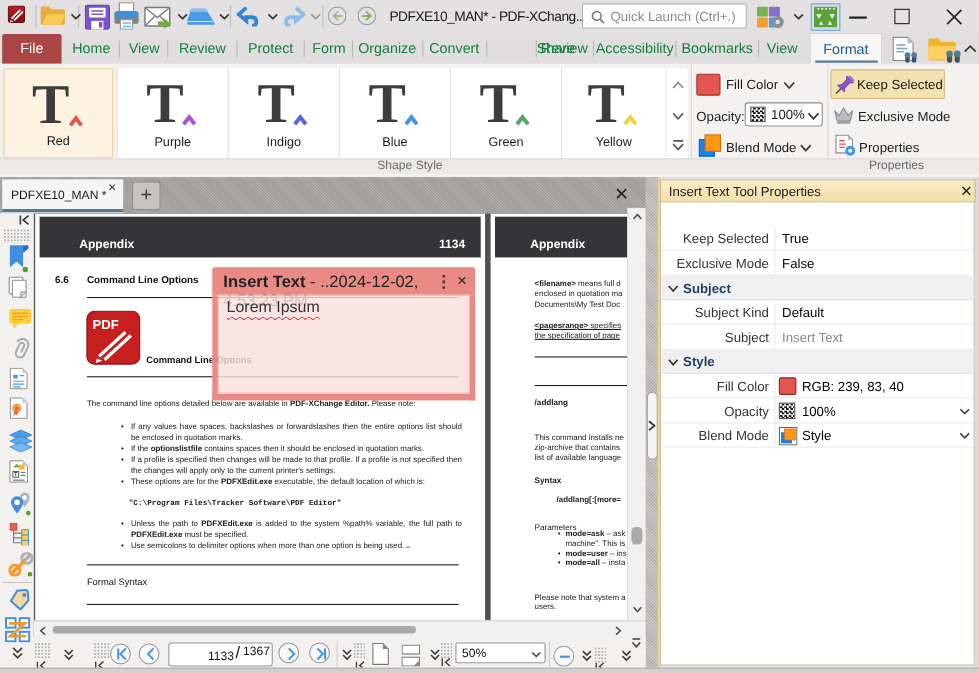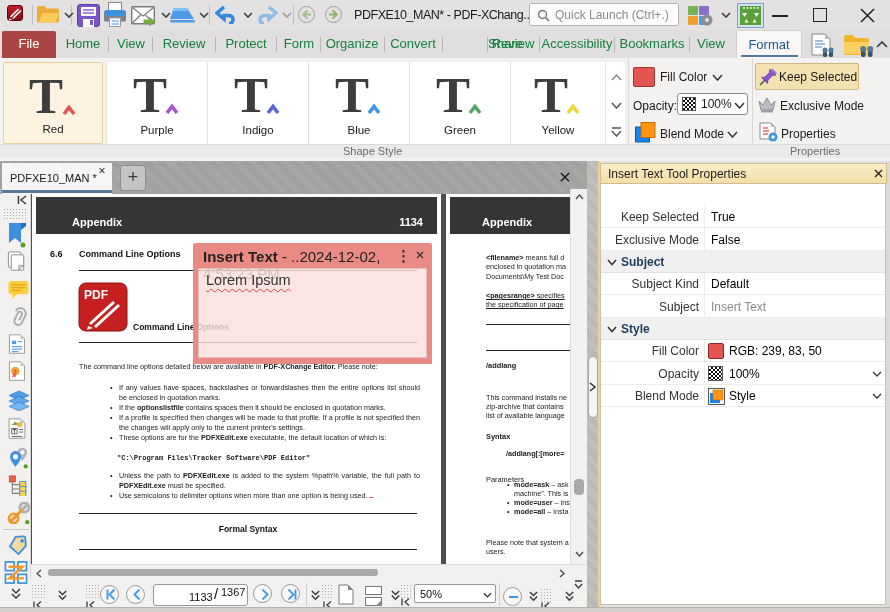--- a/index.html
+++ b/index.html
@@ -574,21 +574,21 @@
       <div style="position:relative;padding-left:11px;"><span style="position:absolute;left:2px;">•</span>If the <b>optionslistfile</b> contains spaces then it should be enclosed in quotation marks.</div>
       <div style="position:relative;padding-left:11px;"><span style="position:absolute;left:2px;">•</span>If a profile is specified then changes will be made to that profile. If a profile is not specified then the changes will apply only to the current printer's settings.</div>
       <div style="position:relative;padding-left:11px;"><span style="position:absolute;left:2px;">•</span>These options are for the <b>PDFXEdit.exe</b> executable, the default location of which is:</div>
     </div>
     <div class="abs pbody" style="left:85px;top:260px;font-size:7px;font-weight:bold;font-family:'Liberation Mono',monospace;">"C:\Program Files\Tracker Software\PDF Editor"</div>
     <div class="abs pbody" style="left:76px;top:277px;width:312px;font-size:7.2px;line-height:10px;text-align:justify;">
       <div style="position:relative;padding-left:11px;"><span style="position:absolute;left:2px;">•</span>Unless the path to <b>PDFXEdit.exe</b> is added to the system %path% variable, the full path to <b>PDFXEdit.exe</b> must be specified.</div>
       <div style="position:relative;padding-left:11px;"><span style="position:absolute;left:2px;">•</span>Use semicolons to delimiter options when more than one option is being used.<span style="display:inline-block;width:4px;height:1.5px;background:#e36060;vertical-align:baseline;margin-left:1px;"></span></div>
     </div>
     <div class="rule" style="left:47px;top:319px;width:338px;"></div>
-    <div class="abs" style="left:47px;top:330px;width:338px;text-align:center;font-size:8.5px;font-weight:bold;color:#111;">Formal Syntax</div>
+    <div class="abs" style="left:47px;top:330px;width:338px;font-size:8.5px;font-weight:normal;color:#111;">Formal Syntax</div>
     <div class="rule" style="left:47px;top:355px;width:338px;"></div>
   </div>
   <div class="page" id="page2">
     <div class="phead" style="left:4px;top:3px;width:120px;height:37px;">
       <span style="position:absolute;left:32px;top:19px;">Appendix</span>
     </div>
     <div class="abs pbody" style="left:40px;top:59px;width:100px;font-size:7.2px;line-height:9.4px;white-space:nowrap;">
       <b>&lt;filename&gt;</b> means full d<br>enclosed in quotation ma<br>Documents\My Test Doc
     </div>
     <div class="abs pbody" style="left:40px;top:97px;width:100px;font-size:7.2px;line-height:9.4px;white-space:nowrap;text-decoration:underline;">
@@ -690,21 +690,21 @@
     </div>
   <div class="psec" style="top:155px;">
       <svg class="abs" style="left:6px;top:8px" width="10" height="7" viewBox="0 0 10 7">
         <path d="M1 1 L5 5.5 L9 1" fill="none" stroke="#333" stroke-width="1.5"></path>
       </svg>
       <span class="t">Style</span>
     </div>
   <div class="prow" style="top:177px;">
       <span class="lab">Fill Color</span>
     <div class="abs" style="left:107px;top:3px;width:16px;height:16px;background:#e45552;border:1px solid #8a2a28;border-radius:2px;"></div>
-    <span class="val" style="left:128px;">RGB: 239, 83, 50</span>
+    <span class="val" style="left:128px;">RGB: 239, 83, 40</span>
     </div>
   <div class="prow" style="top:199.5px;">
       <span class="lab">Opacity</span>
     <div class="abs" style="left:107px;top:3px;width:15px;height:15px;border:1px solid #555;background-image:conic-gradient(#111 25%,#fff 25% 50%,#111 50% 75%,#fff 75%);background-size:4px 4px;"></div>
     <span class="val" style="left:128px;">100%</span>
     <svg class="abs chev" style="left:271px;top:8px" width="10" height="6" viewBox="0 0 10 6">
         <path d="M1 1 L5 5 L9 1" fill="none" stroke="#3c3c3c" stroke-width="1.4"></path>
       </svg>
     </div>
   <div class="prow" style="top:222px;">

